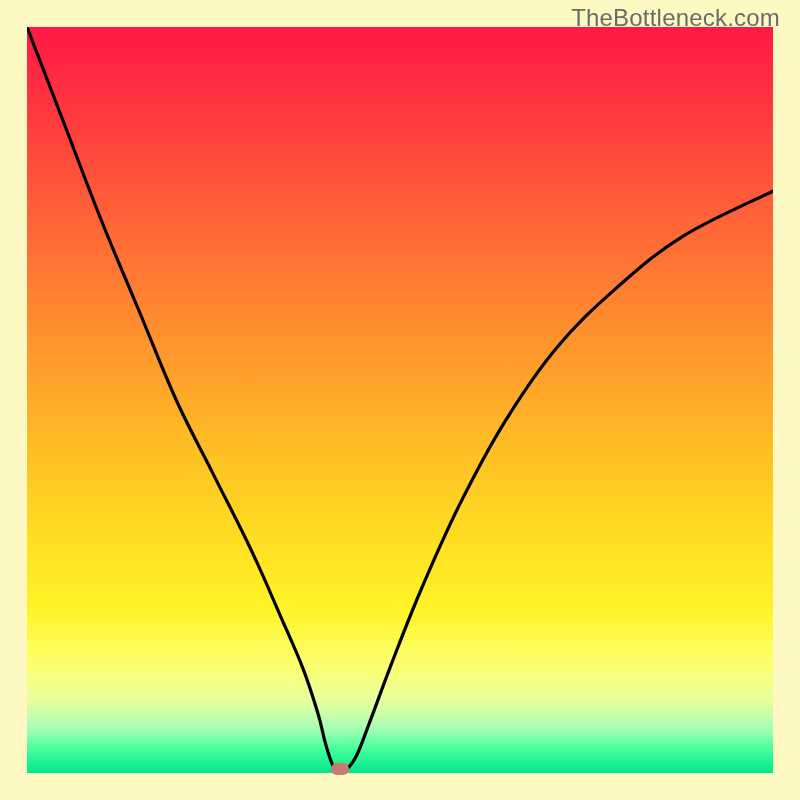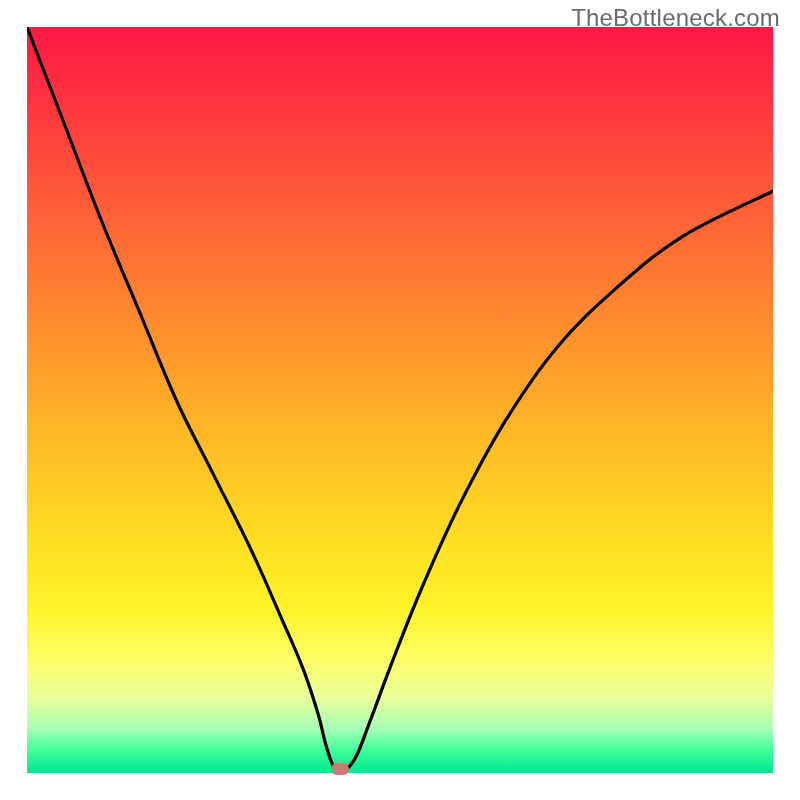--- a/index.html
+++ b/index.html
@@ -8,21 +8,21 @@
     width: 800px;
     height: 800px;
     background: #000;
     font-family: Arial, Helvetica, sans-serif;
     overflow: hidden;
   }
   .outer {
     position: relative;
     width: 800px;
     height: 800px;
-    background: #ffffff;
+    background: #fef9c3;
   }
   .watermark {
     position: absolute;
     top: 4px;
     right: 20px;
     color: #6b6b6b;
     font-size: 24px;
     font-weight: 500;
     letter-spacing: 0.2px;
     z-index: 5;

